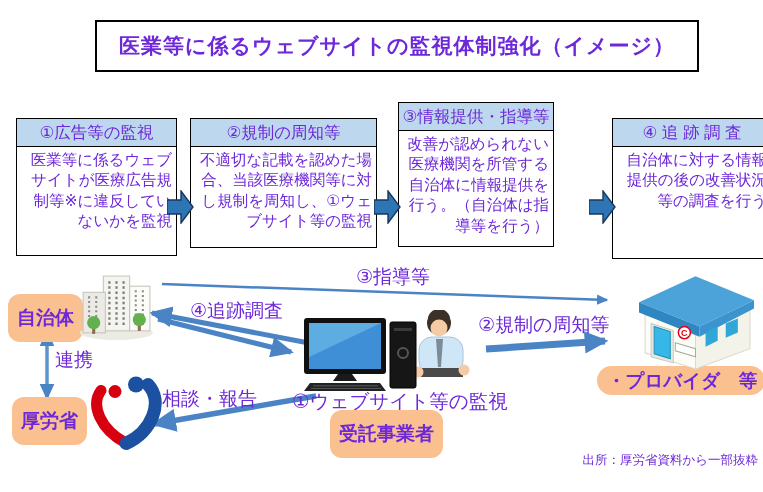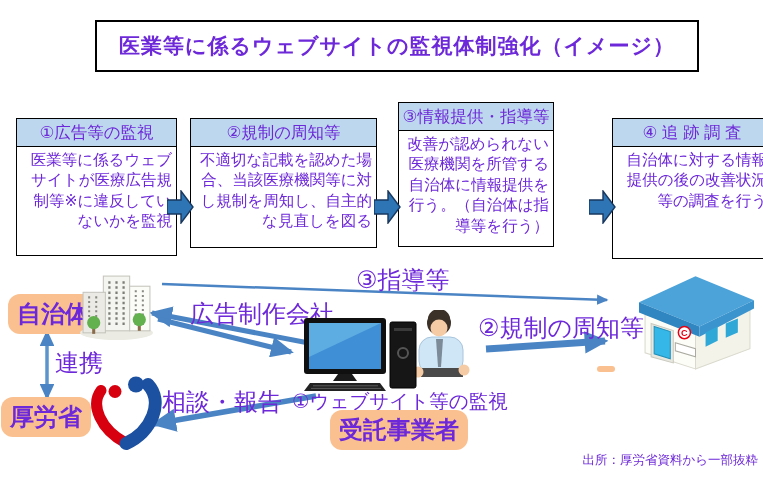--- a/index.html
+++ b/index.html
@@ -19,24 +19,24 @@
   .pbox .bd{padding:3px 4px;font-size:15.5px;line-height:1.32;word-break:break-all;text-align:right;}
   .b1{left:16px;top:118px;width:161px;height:138px;}
   .b2{left:190px;top:118px;width:187px;height:130px;}
   .b3{left:398px;top:102px;width:156px;height:145px;}
   .b4{left:612px;top:118px;width:160px;height:141px;}
 
   .block-arrow{width:27px;height:34px;}
   .ba1{left:167px;top:190px;} .ba2{left:374px;top:190px;} .ba3{left:589px;top:190px;}
 
   
-  .lbl{font-size:24px;white-space:nowrap;line-height:1.15;}
-  .peach{background:#FAC090;border-radius:12px;padding:6px 9px;}
+  .lbl{font-size:19px;white-space:nowrap;line-height:1.15;}
+  .peach{background:#FAC090;border-radius:12px;padding:13px 9px;}
   .jichitai{left:8px;top:294px;font-weight:bold;}
-  .kourou{left:1px;top:397px;font-weight:bold;}
+  .kourou{left:12px;top:397px;font-weight:bold;}
   .renkei{left:55px;top:349px;}
   .shidou{left:356px;top:266px;}
   .jouhou{left:190px;top:300px;}
   .tsuiseki{left:170px;top:348px;}
   .soudan{left:162px;top:388px;}
   .kisei{left:478px;top:314px;}
   .kanshi{left:292px;top:390px;font-size:19.5px;}
   .jutaku{left:330px;top:410px;font-weight:bold;}
   .recipients{left:597px;top:366px;background:#FAC090;border-radius:18px;
               padding:3px 8px 3px 10px;font-weight:bold;font-size:18.5px;
@@ -57,21 +57,21 @@
 <div class="canvas">
 
   <div class="abs title-box">医業等に係るウェブサイトの監視体制強化（イメージ）</div>
 
   <div class="abs pbox b1">
     <div class="hd">①広告等の監視</div>
     <div class="bd">医業等に係るウェブサイトが医療広告規制等※に違反していないかを監視</div>
   </div>
   <div class="abs pbox b2">
     <div class="hd">②規制の周知等</div>
-    <div class="bd">不適切な記載を認めた場合、当該医療機関等に対し規制を周知し、自主的な見直しを図る</div>
+    <div class="bd">不適切な記載を認めた場合、当該医療機関等に対し規制を周知し、①ウェブサイト等の監視</div>
   </div>
   <div class="abs pbox b3">
     <div class="hd">③情報提供・指導等</div>
     <div class="bd">改善が認められない医療機関を所管する自治体に情報提供を行う。（自治体は指導等を行う）</div>
   </div>
   <div class="abs pbox b4">
     <div class="hd">④ 追 跡 調 査</div>
     <div class="bd">自治体に対する情報提供の後の改善状況等の調査を行う</div>
   </div>
 
@@ -100,27 +100,28 @@
     <path d="M316,131 L154,159" stroke="#4A84C4" stroke-width="5.5" fill="none" marker-end="url(#ah)"></path>
     <path d="M486,84 L605,76" stroke="#4A84C4" stroke-width="7" fill="none" marker-end="url(#ah-sm)"></path>
     <path d="M47,67 L47,133" stroke="#5B94CC" stroke-width="3.5" fill="none" marker-start="url(#ah)" marker-end="url(#ah)"></path>
   </svg>
 
   <div class="abs lbl peach jichitai">自治体</div>
   <div class="abs lbl renkei">連携</div>
   <div class="abs lbl peach kourou">厚労省</div>
 
   <div class="abs lbl shidou">③指導等</div>
-  <div class="abs lbl jouhou">広告制作会社</div>
+  <div class="abs lbl jouhou">④追跡調査</div>
   <div class="abs lbl soudan">相談・報告</div>
   <div class="abs lbl kisei">②規制の周知等</div>
   <div class="abs lbl kanshi">①ウェブサイト等の監視</div>
   <div class="abs lbl peach jutaku">受託事業者</div>
 
   <div class="abs recipients">
+    <div>・プロバイダ　等</div>
   </div>
 
   <div class="abs source">出所：厚労省資料から一部抜粋</div>
 
   <svg class="abs gov-building" viewBox="0 0 74 66">
     <ellipse cx="37" cy="58" rx="36" ry="7" fill="#ebebe3"></ellipse>
     <rect x="24" y="2" width="26" height="54" fill="#f4f4f0" stroke="#c3c3bb" stroke-width="1"></rect>
     <g stroke="#7d7d77" stroke-width="2.2" stroke-dasharray="2.5,2.6">
       <line x1="30" y1="7" x2="30" y2="53"></line>
         <line x1="37" y1="7" x2="37" y2="53"></line>

